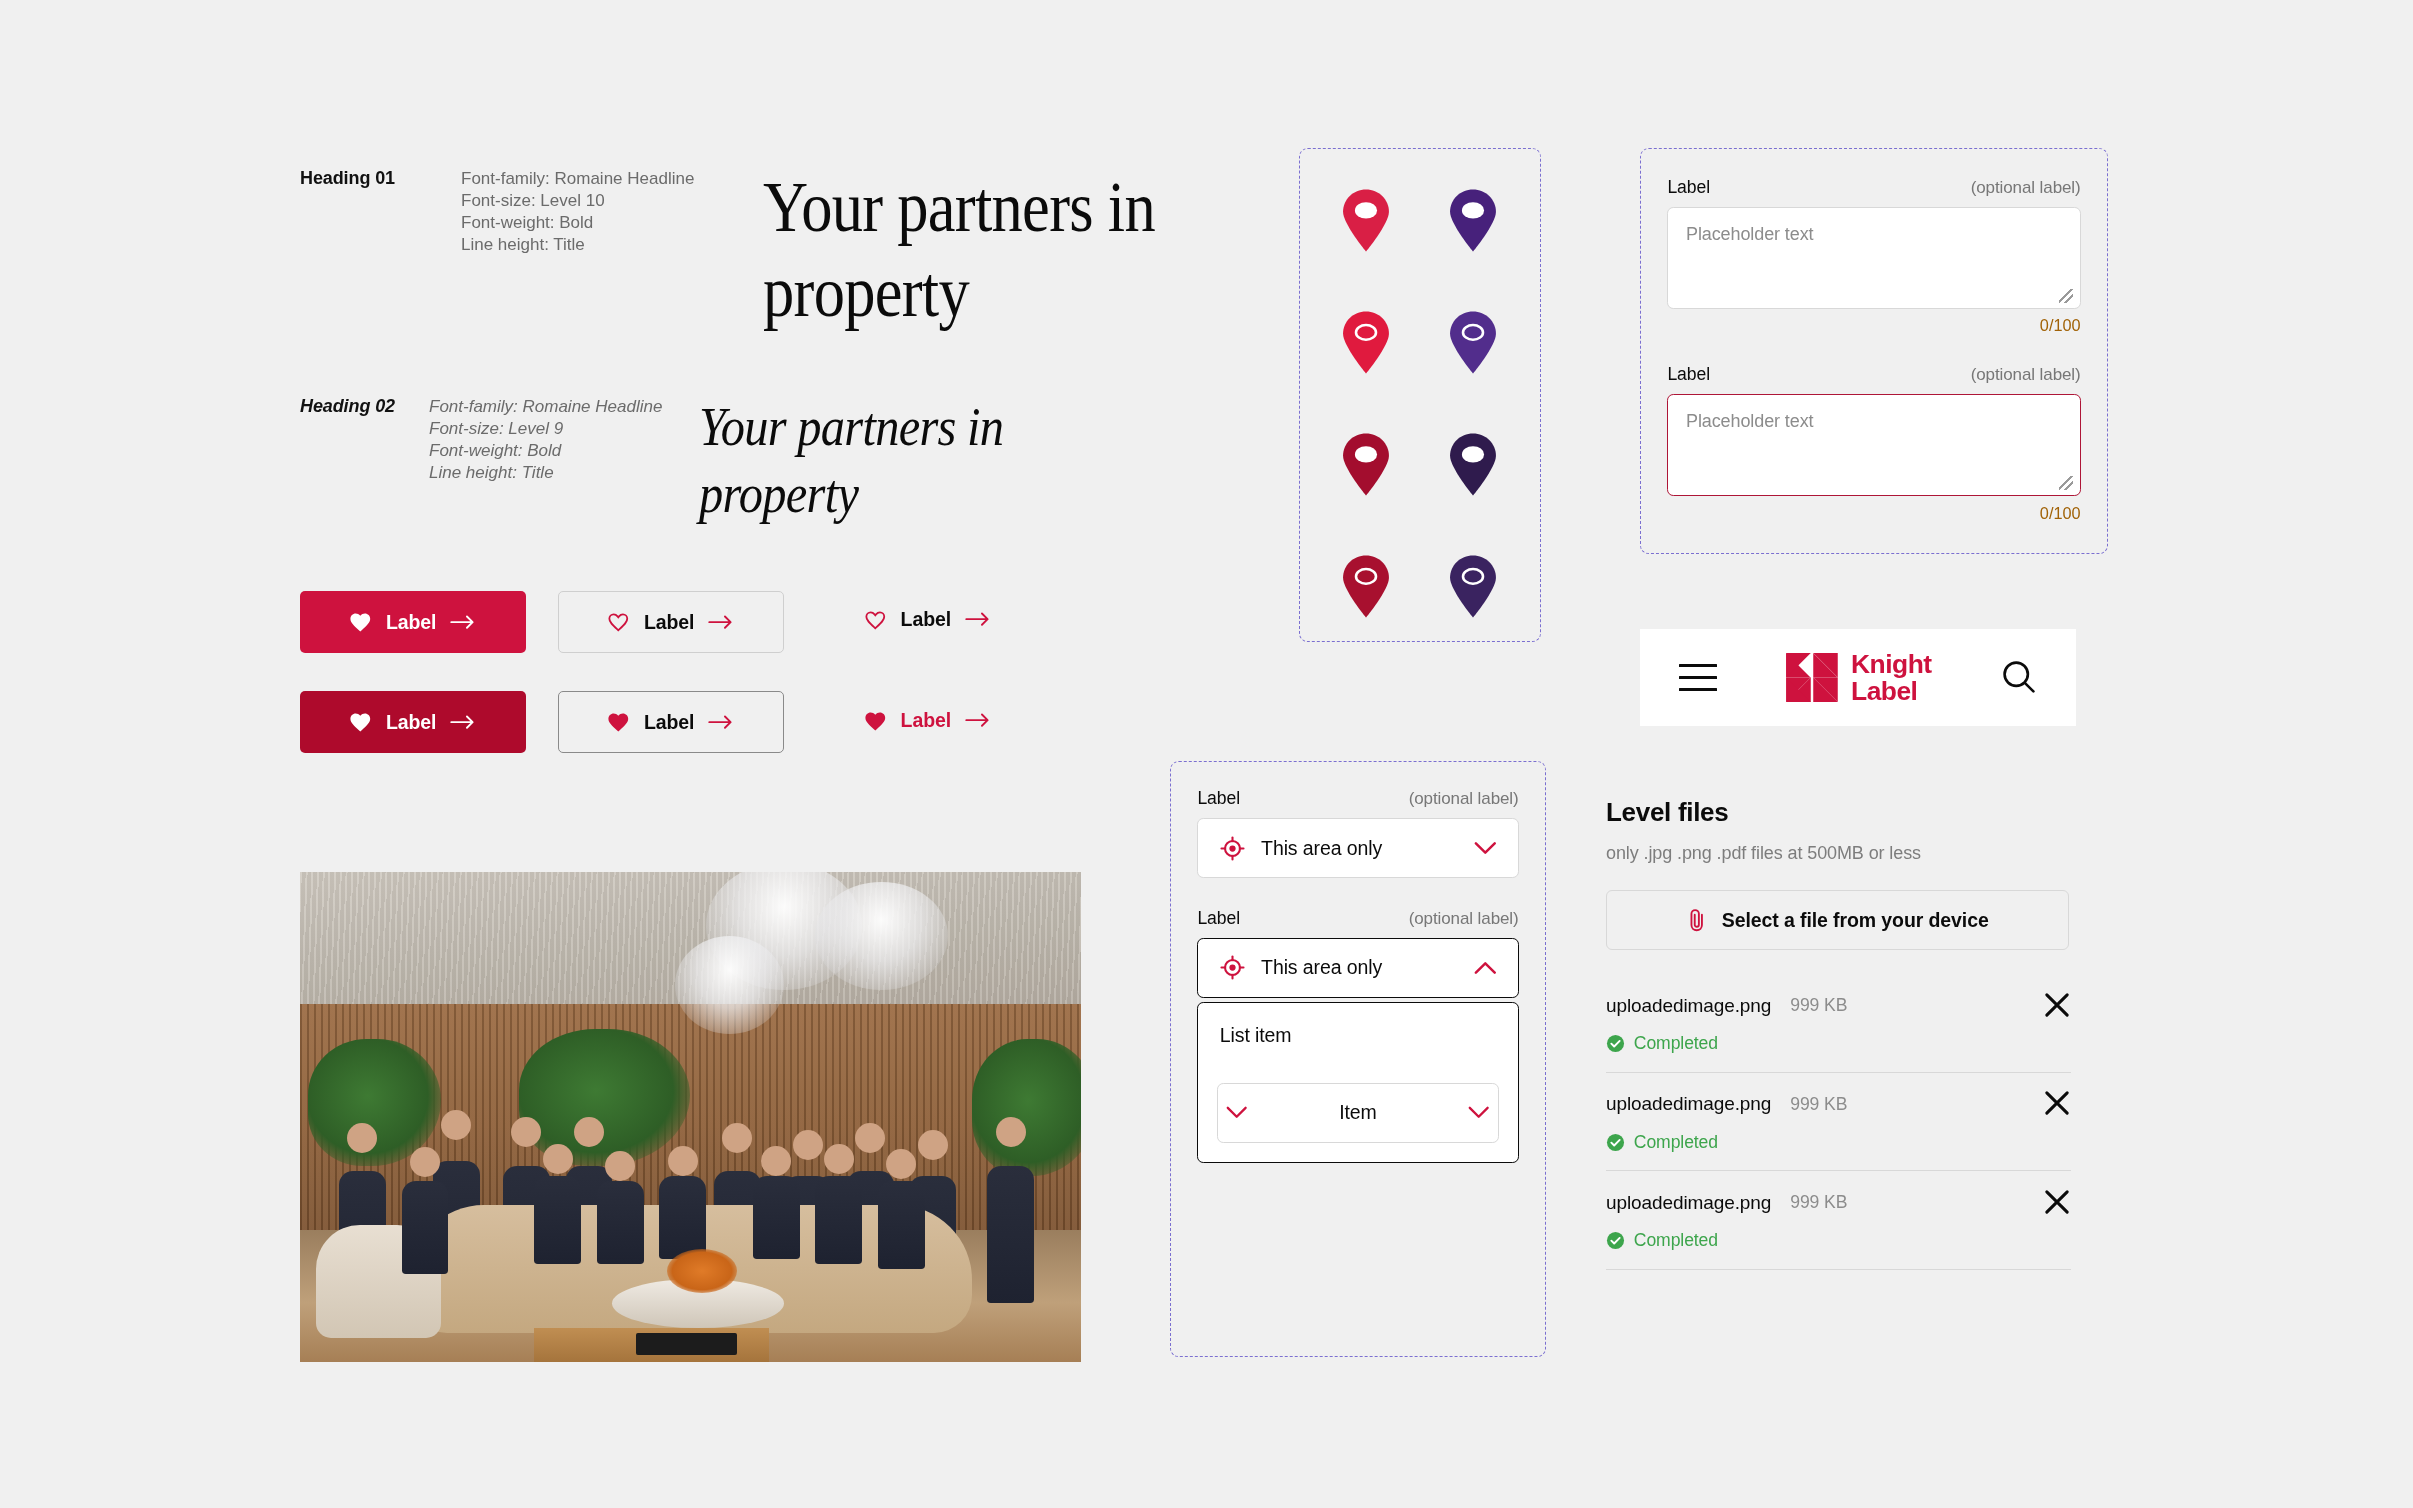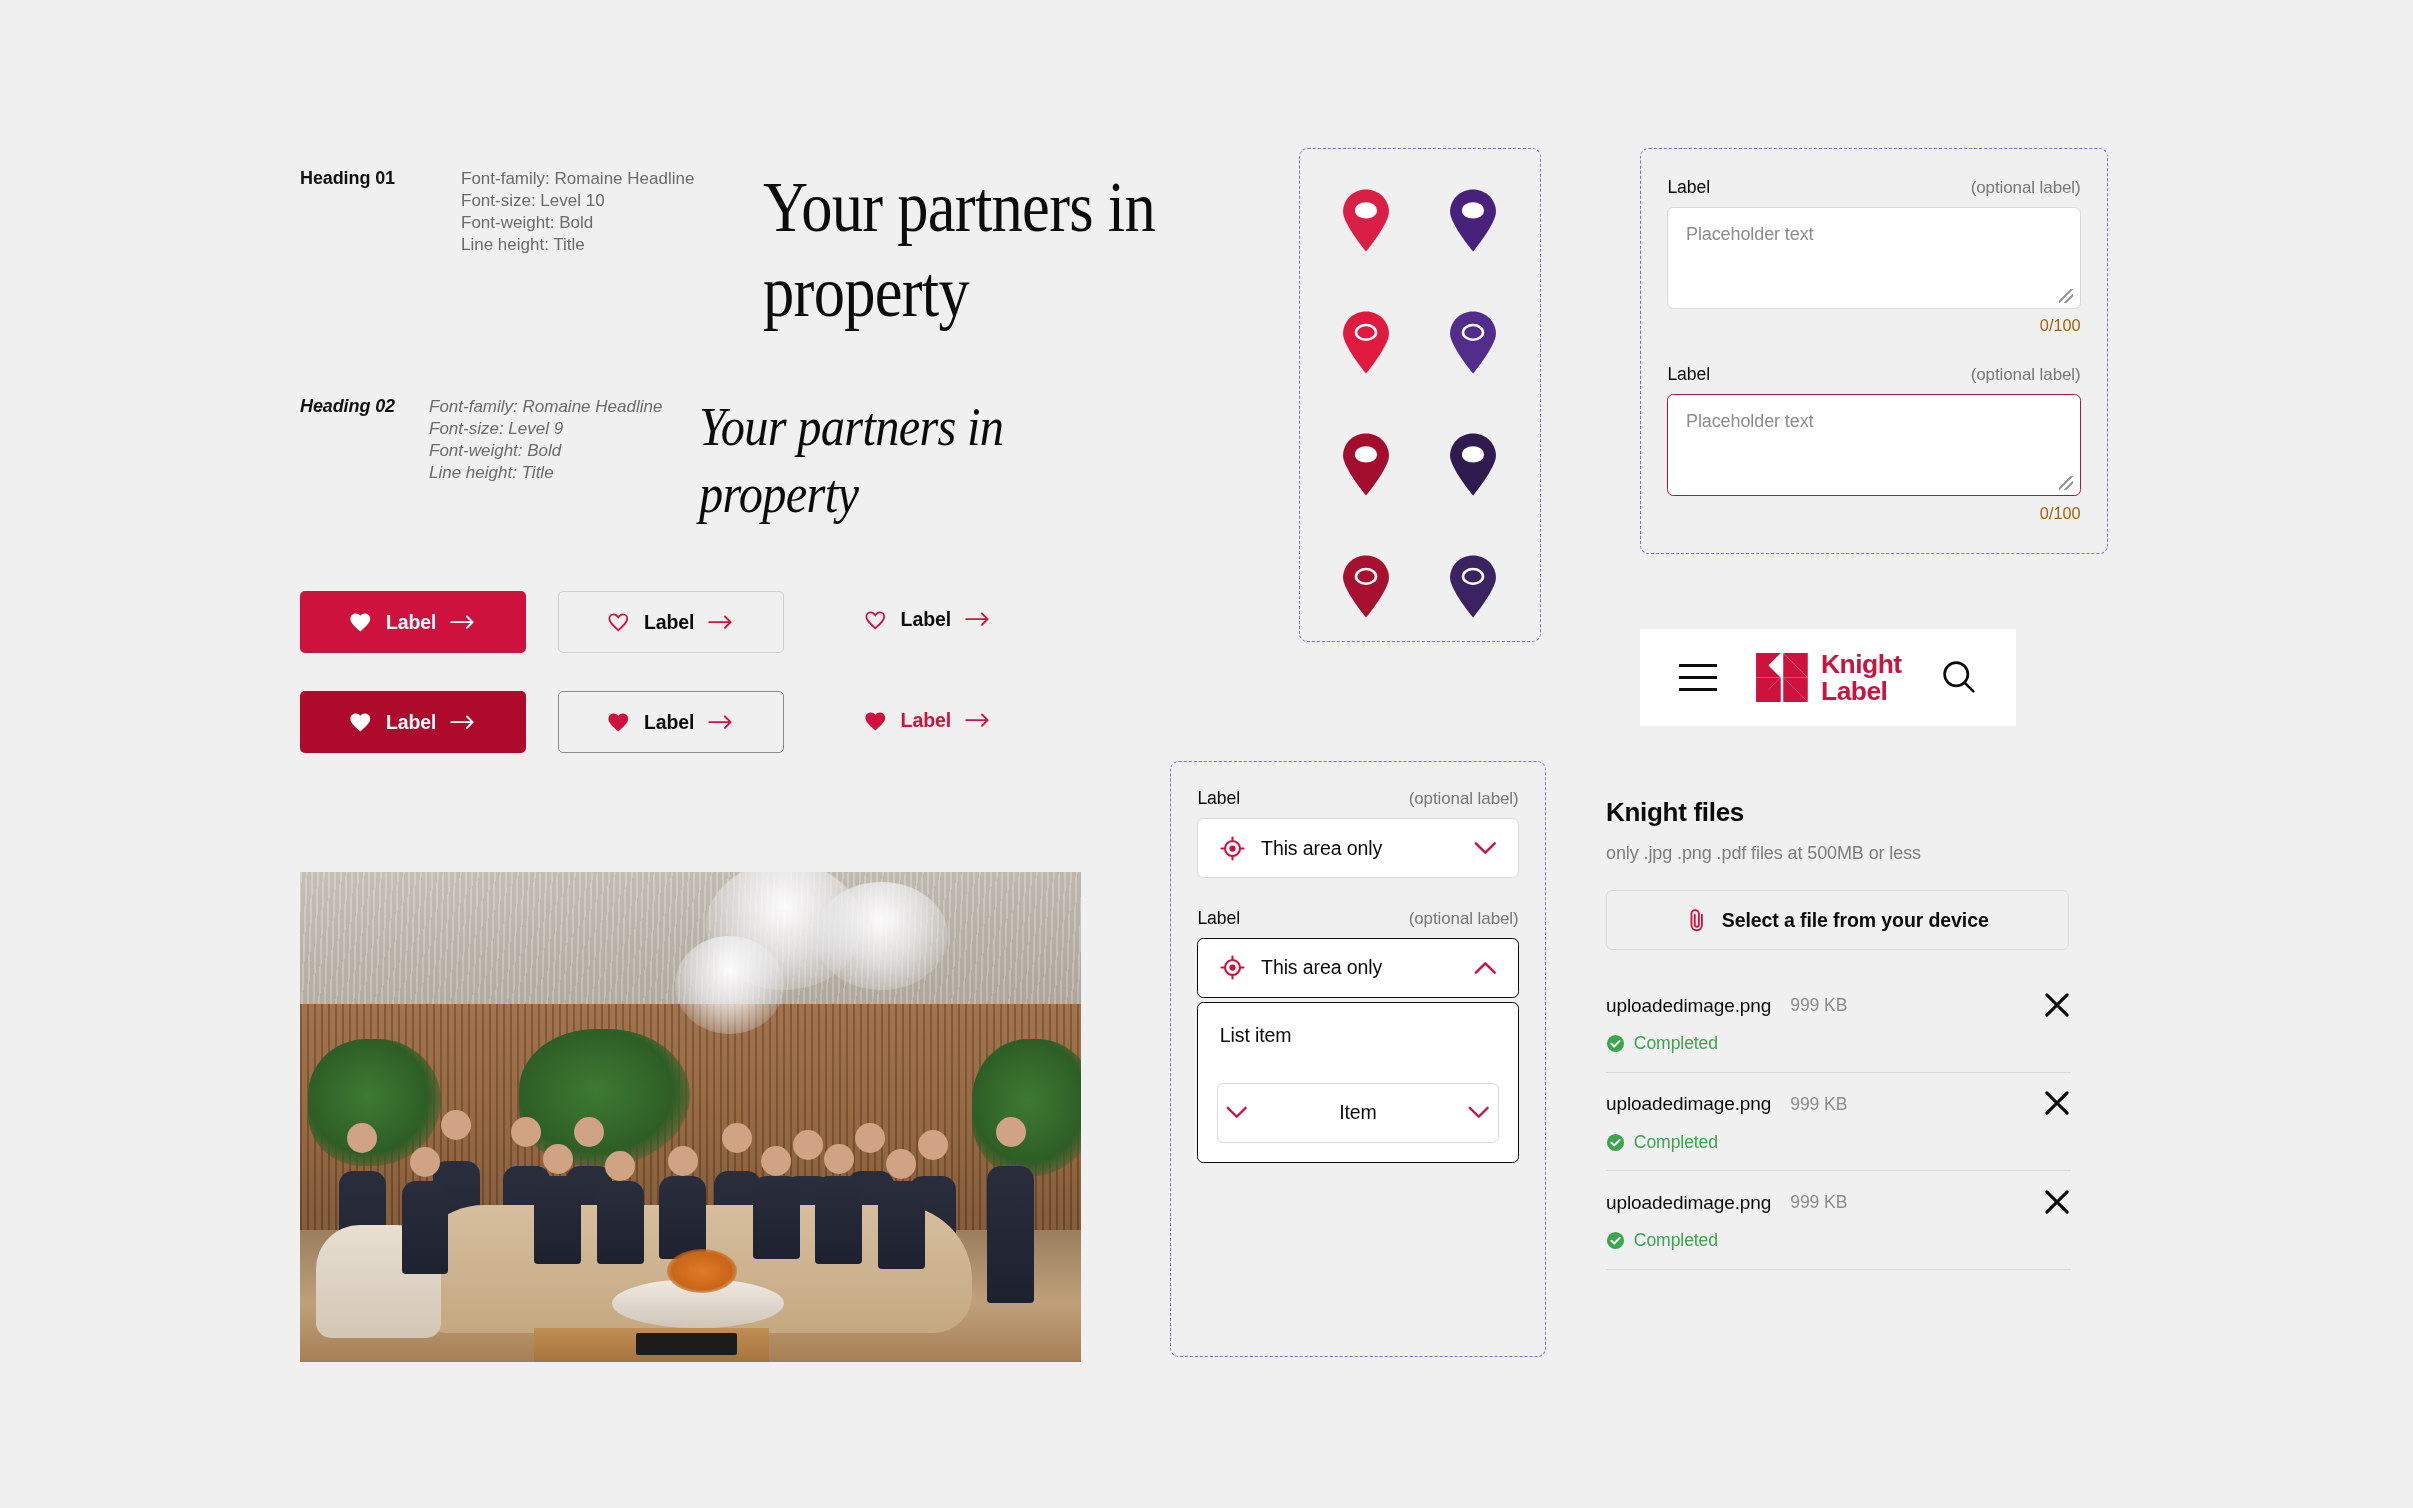--- a/index.html
+++ b/index.html
@@ -499,21 +499,21 @@
         <span class="field-opt">(optional label)</span>
       </div>
       <div class="textarea-box focused">
         <span class="ta-placeholder">Placeholder text</span>
         <span class="resize-grip"></span>
       </div>
       <div class="counter">0/100</div>
     </div>
   </div>
 
-  <div class="header-bar" style="left:1640px; top:629px; width:376px; height:97px;">
+  <div class="header-bar" style="left:1640px; top:629px; width:436px; height:97px;">
     <div class="hamburger">
       <span></span>
       <span></span>
       <span></span>
     </div>
 
     <div class="logo">
       <svg width="52" height="49" viewBox="0 0 82 78">
         <polygon points="0,0 39,0 39,39 0,39" fill="#CE123E" style="clip-path:polygon(0 0,100% 0,0 100%)"></polygon>
         <polygon points="0,0 39,39 0,39" fill="#CE123E"></polygon>
@@ -609,21 +609,21 @@
                   <path d="M2 2l10 10L22 2" fill="none" stroke="#CE123E" stroke-width="2.6" stroke-linecap="round" stroke-linejoin="round"></path>
                 </svg>
             </span>
           </div>
         </div>
       </div>
     </div>
   </div>
 
   <div style="position:absolute; left:1606px; top:797px; width:465px;">
-    <div class="upload-title">Knight files</div>
+    <div class="upload-title">Level files</div>
     <div class="upload-sub" style="margin-top:15px;">only .jpg .png .pdf files at 500MB or less</div>
 
     <button class="upload-btn" style="margin-top:26.4px; width:463px;border-radius:6px;">
       <span class="ico">
         <svg width="21.4" height="24" viewBox="0 0 18 22">
             <path d="M13.8 6.2v9.4c0 2.7-2.1 4.8-4.8 4.8s-4.8-2.1-4.8-4.8V5.3c0-1.9 1.5-3.4 3.4-3.4S11 3.4 11 5.3v10c0 1-.8 1.9-1.9 1.9s-1.9-.8-1.9-1.9V6.2" fill="none" stroke="#CE123E" stroke-width="1.7" stroke-linecap="round" stroke-linejoin="round"></path>
           </svg>
       </span>
       <span>Select a file from your device</span>
     </button>

